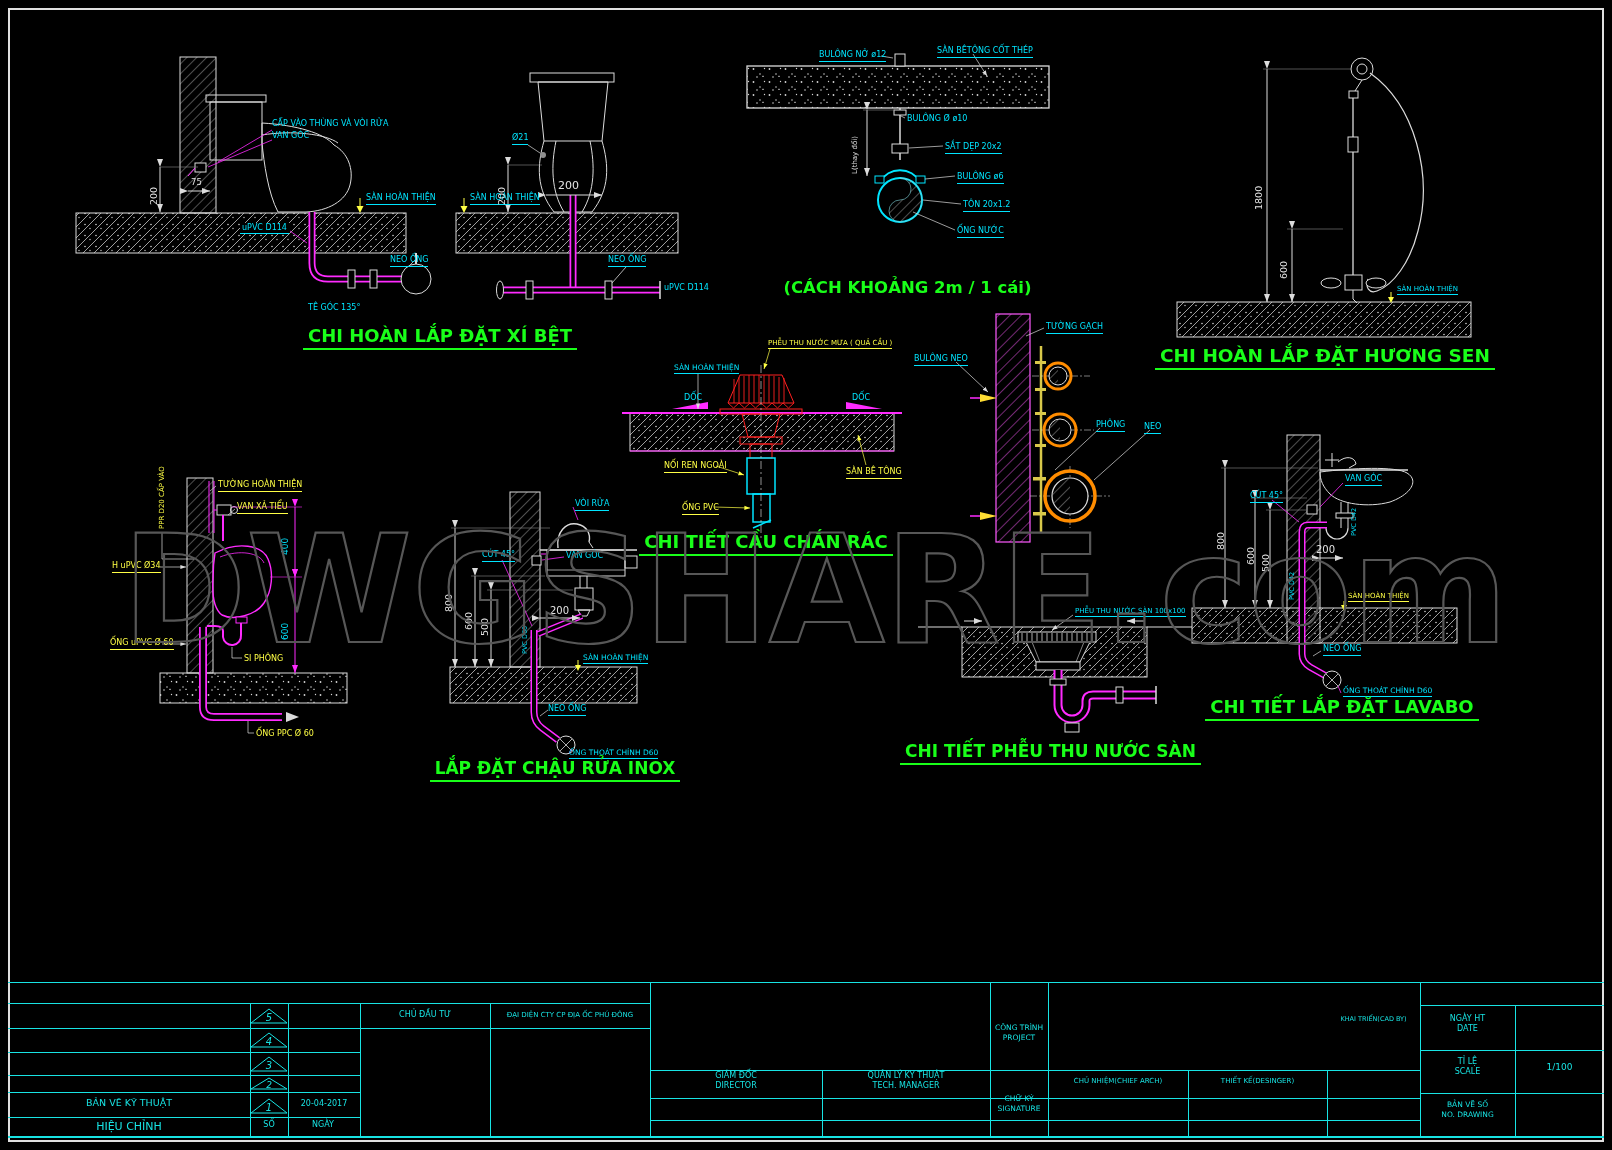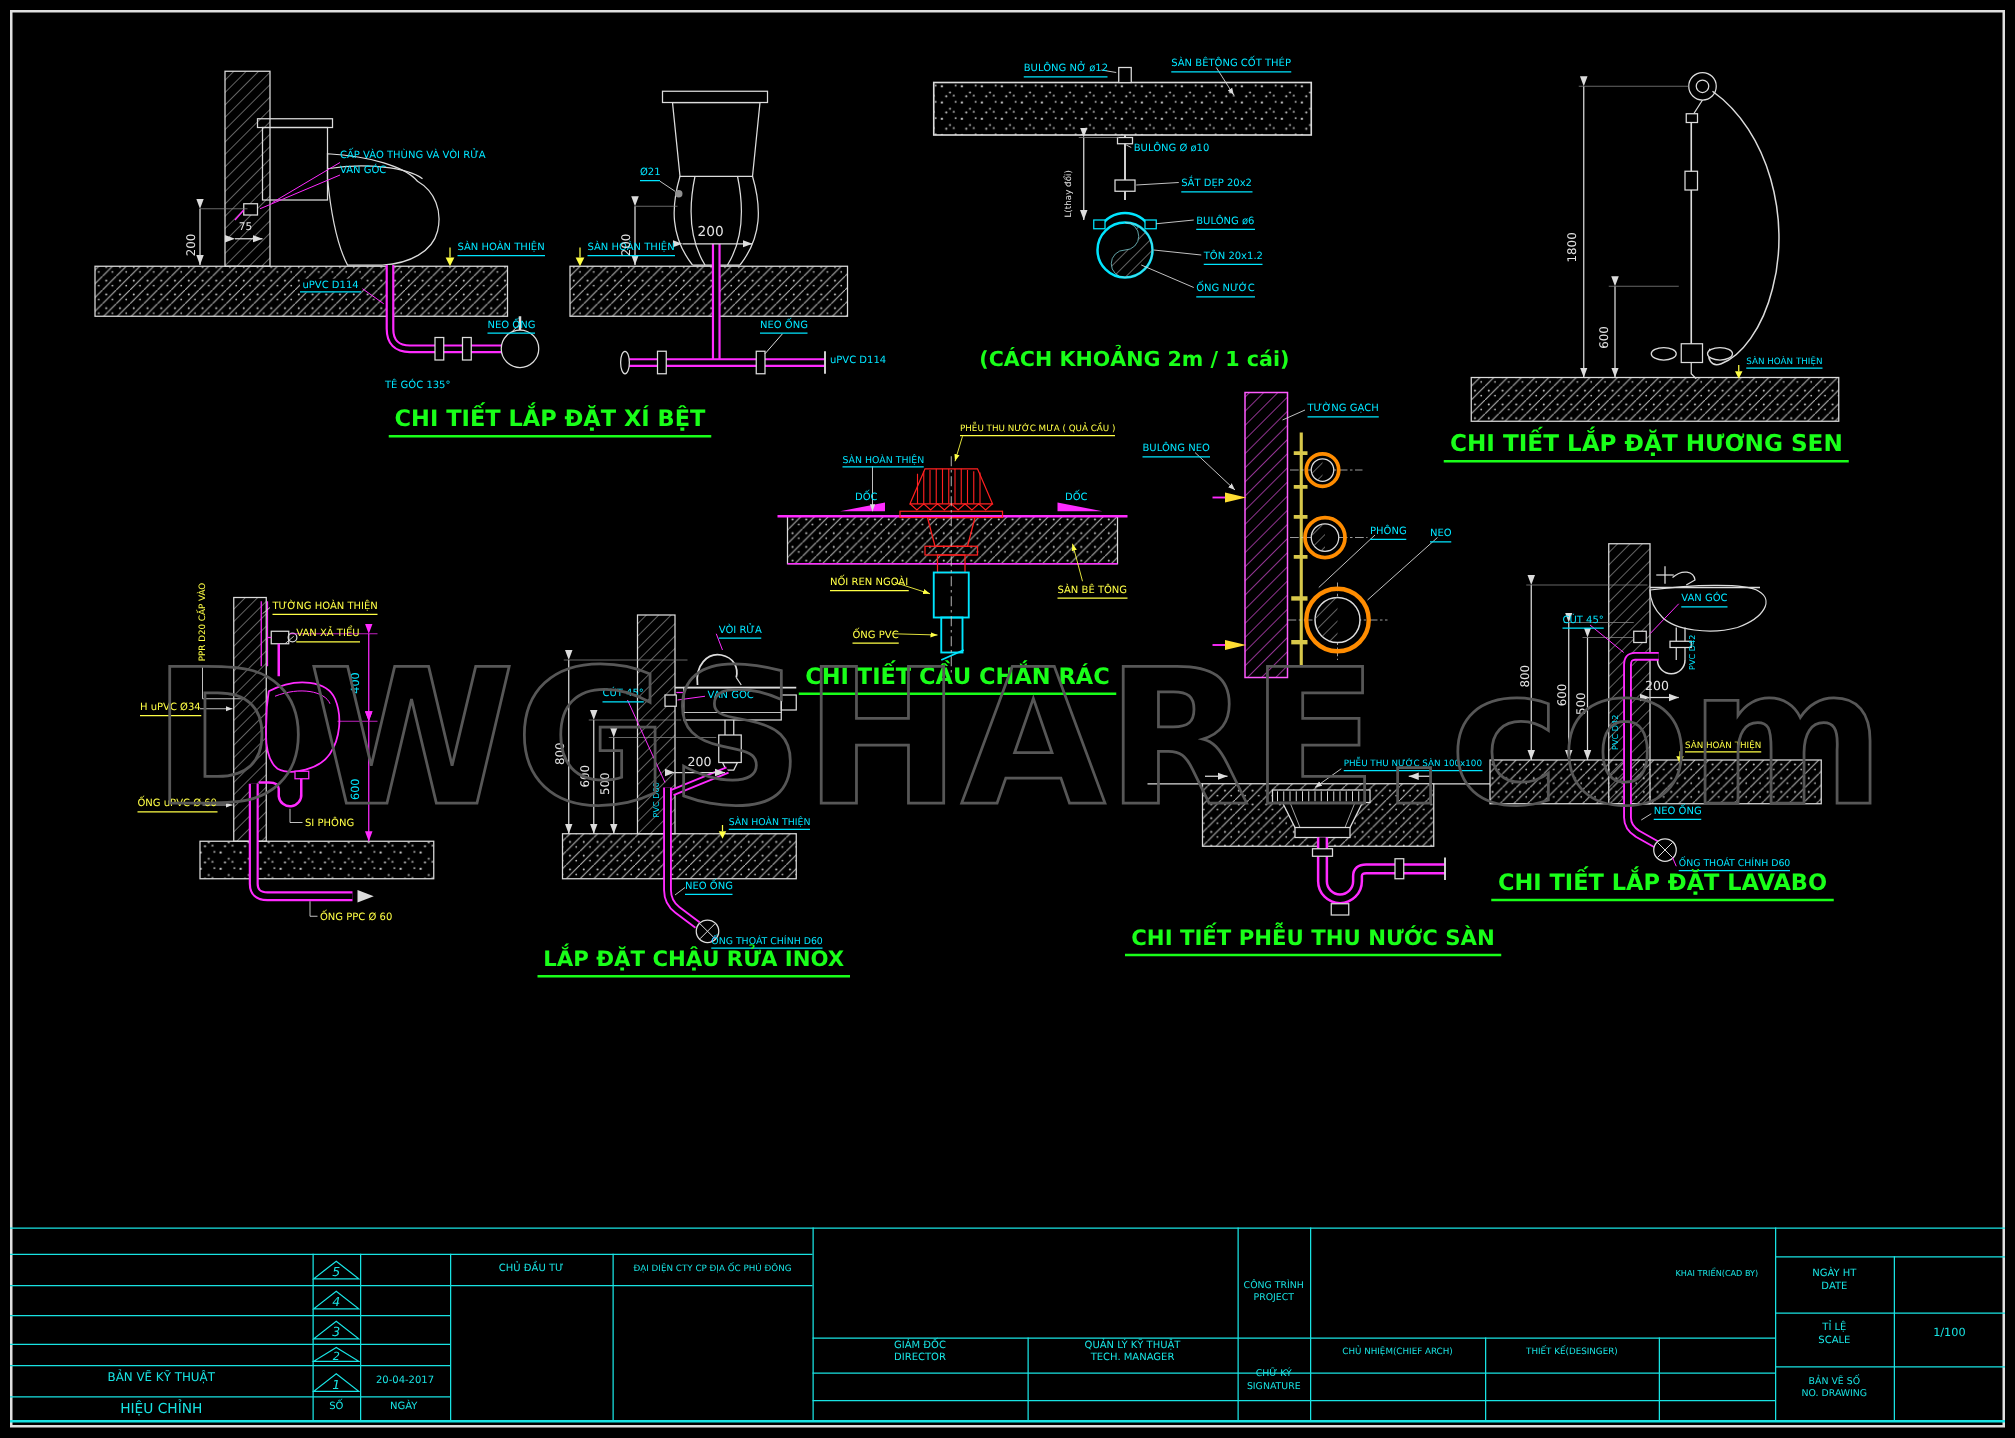--- a/index.html
+++ b/index.html
@@ -133,21 +133,21 @@
 <div class="lbl u bg" style="left:180px;top:178px">uPVC D114</div>
 <div class="lbl u" style="left:330px;top:210px">NEO ỐNG</div>
 <div class="lbl" style="left:248px;top:258px">TÊ GÓC 135°</div>
 <div class="lbl u" style="left:452px;top:88px">Ø21</div>
 <div class="lbl u" style="left:548px;top:210px">NEO ỐNG</div>
 <div class="lbl" style="left:604px;top:238px">uPVC D114</div>
 <div class="dm v" style="left:88px;top:160px">200</div>
 <div class="dm" style="left:131px;top:132px;font-size:8.5px">75</div>
 <div class="dm v" style="left:436px;top:160px">200</div>
 <div class="dm" style="left:498px;top:134px;font-size:11px">200</div>
-<div class="gt" style="left:180px;top:280px;width:400px;font-size:18px"><span>CHI TIẾT LẮP ĐẶT XÍ BỆT</span></div>
+<div class="gt" style="left:180px;top:280px;width:400px;font-size:18px"><span>CHI HOÀN LẮP ĐẶT XÍ BỆT</span></div>
 </div>
 
 <div class="det" style="left:735px;top:40px;width:345px;height:268px">
 <svg width="345" height="268">
   <g>
     <rect x="12" y="26" width="302" height="42" fill="url(#hC)" stroke="#dcdcdc" stroke-width="1.3"></rect>
   </g>
   <g fill="none" stroke="#dcdcdc">
     <rect x="160" y="14" width="10" height="12" fill="#000"></rect>
     <line x1="165" y1="68" x2="165" y2="120" stroke-width="1.5"></line>
@@ -211,21 +211,21 @@
     <line x1="188" y1="184" x2="132" y2="184" stroke="#8a8a8a" stroke-width="0.6"></line>
   </g>
   <g>
     <line x1="236" y1="247" x2="236" y2="252" stroke="#ffff45"></line>
           <path d="M233,252 L239,252 L236,258 Z" fill="#ffff45"></path>
   </g>
 </svg>
 <div class="lbl u" style="left:242px;top:240px;font-size:7px">SÀN HOÀN THIỆN</div>
 <div class="dm v" style="left:98px;top:165px">1800</div>
 <div class="dm v" style="left:123px;top:234px">600</div>
-<div class="gt" style="left:0px;top:300px;width:320px;font-size:18.5px"><span>CHI TIẾT LẮP ĐẶT HƯƠNG SEN</span></div>
+<div class="gt" style="left:0px;top:300px;width:320px;font-size:18.5px"><span>CHI HOÀN LẮP ĐẶT HƯƠNG SEN</span></div>
 </div>
 
 <div class="det" style="left:620px;top:335px;width:292px;height:242px">
 <svg width="292" height="242">
   <g>
     <rect x="10" y="78" width="264" height="38" fill="url(#hB)" stroke="#dcdcdc"></rect>
     <line x1="2" y1="78" x2="282" y2="78" stroke="#ff2bff" stroke-width="2"></line>
     <line x1="10" y1="116" x2="274" y2="116" stroke="#ff2bff" stroke-width="1.2"></line>
   </g>
   <g fill="none" stroke="#ff2020">
@@ -506,21 +506,21 @@
 <div class="lbl u" style="left:70px;top:81px">CÚT 45°</div>
 <div class="lbl v" style="left:171px;top:126px;font-size:6.5px">PVC D42</div>
 <div class="lbl v" style="left:109px;top:190px;font-size:6.5px">PVC D42</div>
 <div class="lbl ly u" style="left:168px;top:182px;font-size:7px">SÀN HOÀN THIỆN</div>
 <div class="lbl u" style="left:143px;top:234px">NEO ỐNG</div>
 <div class="lbl u" style="left:163px;top:276px;font-size:7.5px">ỐNG THOÁT CHÍNH D60</div>
 <div class="dm v" style="left:35px;top:140px">800</div>
 <div class="dm v" style="left:65px;top:155px">600</div>
 <div class="dm v" style="left:80px;top:162px">500</div>
 <div class="dm" style="left:136px;top:134px;font-size:10px">200</div>
-<div class="gt" style="left:0px;top:286px;width:300px;font-size:18px"><span>CHI TIẾT LẮP ĐẶT LAVABO</span></div>
+<div class="gt" style="left:12px;top:286px;width:300px;font-size:18px"><span>CHI TIẾT LẮP ĐẶT LAVABO</span></div>
 </div>
 
 <svg id="wm" width="1612" height="1150">
   <text x="815" y="642" font-family="DejaVu Sans, sans-serif" font-weight="bold" font-size="150" fill="none" stroke="#575757" stroke-width="2.2" text-anchor="middle">DWGSHARE.com</text>
 </svg>
 
 <div class="cl" style="left:8px;top:982px;width:1596px;height:1px"></div>
 <div class="cl" style="left:8px;top:1003px;width:642px;height:1px"></div>
 <div class="cl" style="left:8px;top:1028px;width:642px;height:1px"></div>
 <div class="cl" style="left:8px;top:1052px;width:352px;height:1px"></div>

